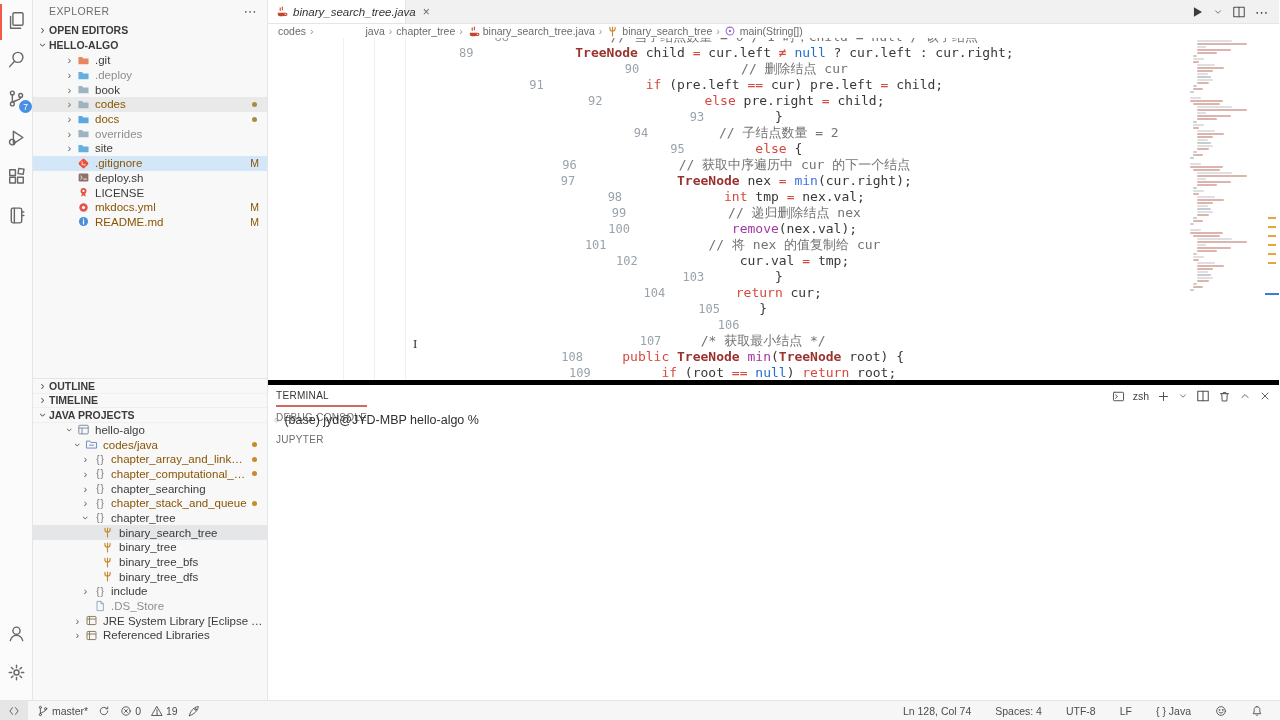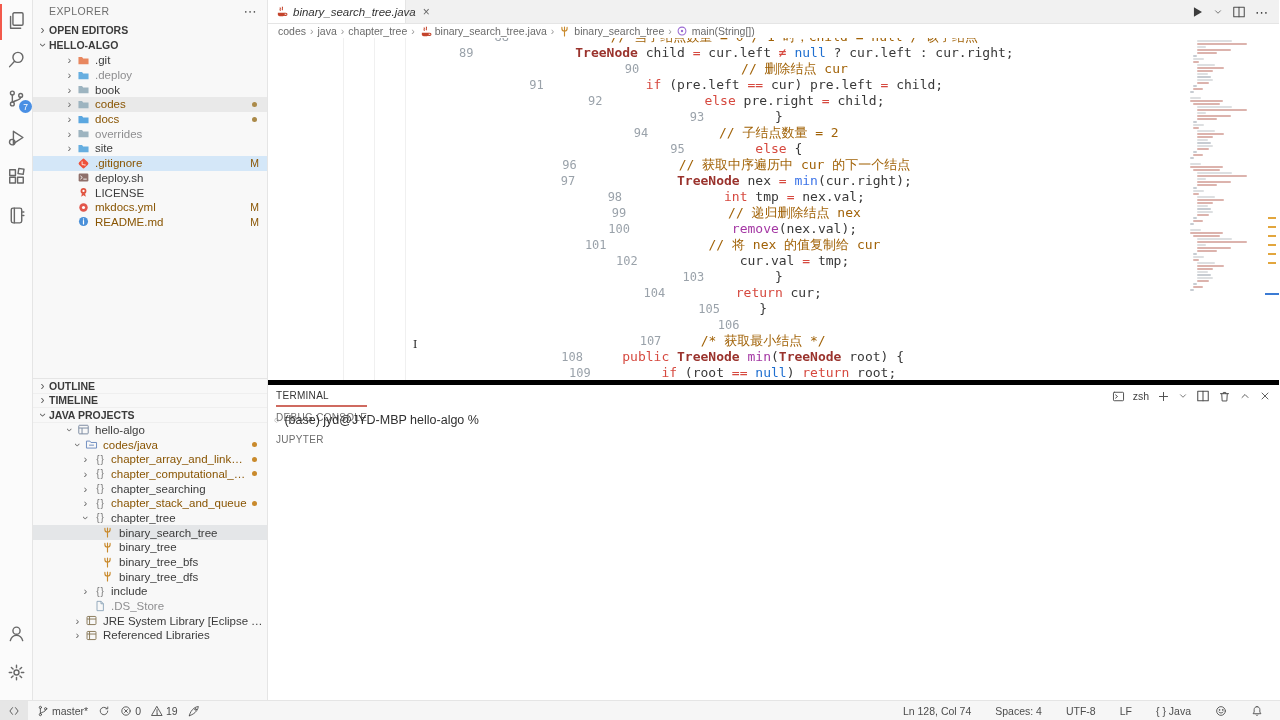--- a/index.html
+++ b/index.html
@@ -53,21 +53,21 @@
   #tab-actions{ margin-left:auto; display:flex; align-items:center; gap:9px; padding-right:10px; color:#444; }
   #breadcrumbs{ height:14px; background:#fff; display:flex; align-items:center; font-size:10.5px; color:#6b6b6b; padding-left:10px; gap:3px; white-space:nowrap; }
   #breadcrumbs .sep{ color:#9a9a9a; padding:0 1px; }
   #breadcrumbs .bc-ic{ display:inline-flex; width:13px; height:12px; align-items:center; justify-content:center; }
 
   #editor{ position:relative; height:342px; background:#fff; overflow:hidden; }
   #code-lines{ position:absolute; left:0; right:94px; top:-9px; }
   .cl{ height:16px; display:flex; font-family:"DejaVu Sans Mono","Liberation Mono",monospace; font-size:13px; line-height:16px;justify-content:center; }
   .cl .ln{ width:34px; flex:none; text-align:right; color:#9aa2aa; font-size:12px; padding-right:0; }
   .cl .ct{ white-space:pre; padding-left:8px; }
-  .tk-c{ color:#a16207; } .tk-k{ color:#d6493f; } .tk-t{ color:#9a332d; font-weight:bold; }
+  .tk-c{ color:#737373; } .tk-k{ color:#d6493f; } .tk-t{ color:#9a332d; font-weight:bold; }
   .tk-f{ color:#3c74e8; } .tk-p{ color:#a437a4; } .tk-n{ color:#1f6fd0; } .tk-o{ color:#d6493f; } .tk-d{ color:#383838; }
   .guide{ position:absolute; top:0; bottom:0; width:1px; background:#f0f0f0; }
   #minimap{ position:absolute; right:14px; top:0; bottom:0; width:78px; background:#fff; padding-top:2px; }
   .mm-bar{ height:2px; margin-bottom:1px; border-radius:1px; }
   #overview-ruler{ position:absolute; right:0; top:0; bottom:0; width:14px; }
   .ov-warn{ position:absolute; right:3px; width:8px; height:2px; background:#e2a63d; }
   #ov-cursor{ position:absolute; right:0; width:14px; height:2px; background:#3b7bd4; }
   #mouse-ibeam{ position:absolute; left:145px; top:300px; color:#1b1b1b; font-size:11px;
     font-family:"DejaVu Serif",serif; z-index:5; }
 
@@ -477,21 +477,21 @@
             </svg>
           </span>
           <span><span style="font-size:13px;color:#444;letter-spacing:1px">⋯</span></span>
         </div>
     </div>
     <div id="breadcrumbs">
         <span style="display: inline-flex; align-items: center; gap: 3px;">
           <span>codes</span>
         </span>
         <span class="sep">›</span>
-        <span style="display: inline-flex; gap: 3px;">
+        <span style="display: inline-flex; gap: 3px; margin-left: 48px;">
           <span>java</span>
         </span>
         <span class="sep">›</span>
         <span style="display: inline-flex; align-items: center; gap: 3px;">
           <span>chapter_tree</span>
         </span>
         <span class="sep">›</span>
         <span style="display: inline-flex; align-items: center; gap: 3px;">
           <span class="bc-ic">
             <svg width="13" height="13" viewBox="0 0 16 16" fill="none" stroke="#c4442c" stroke-width="1.3" stroke-linecap="round">

